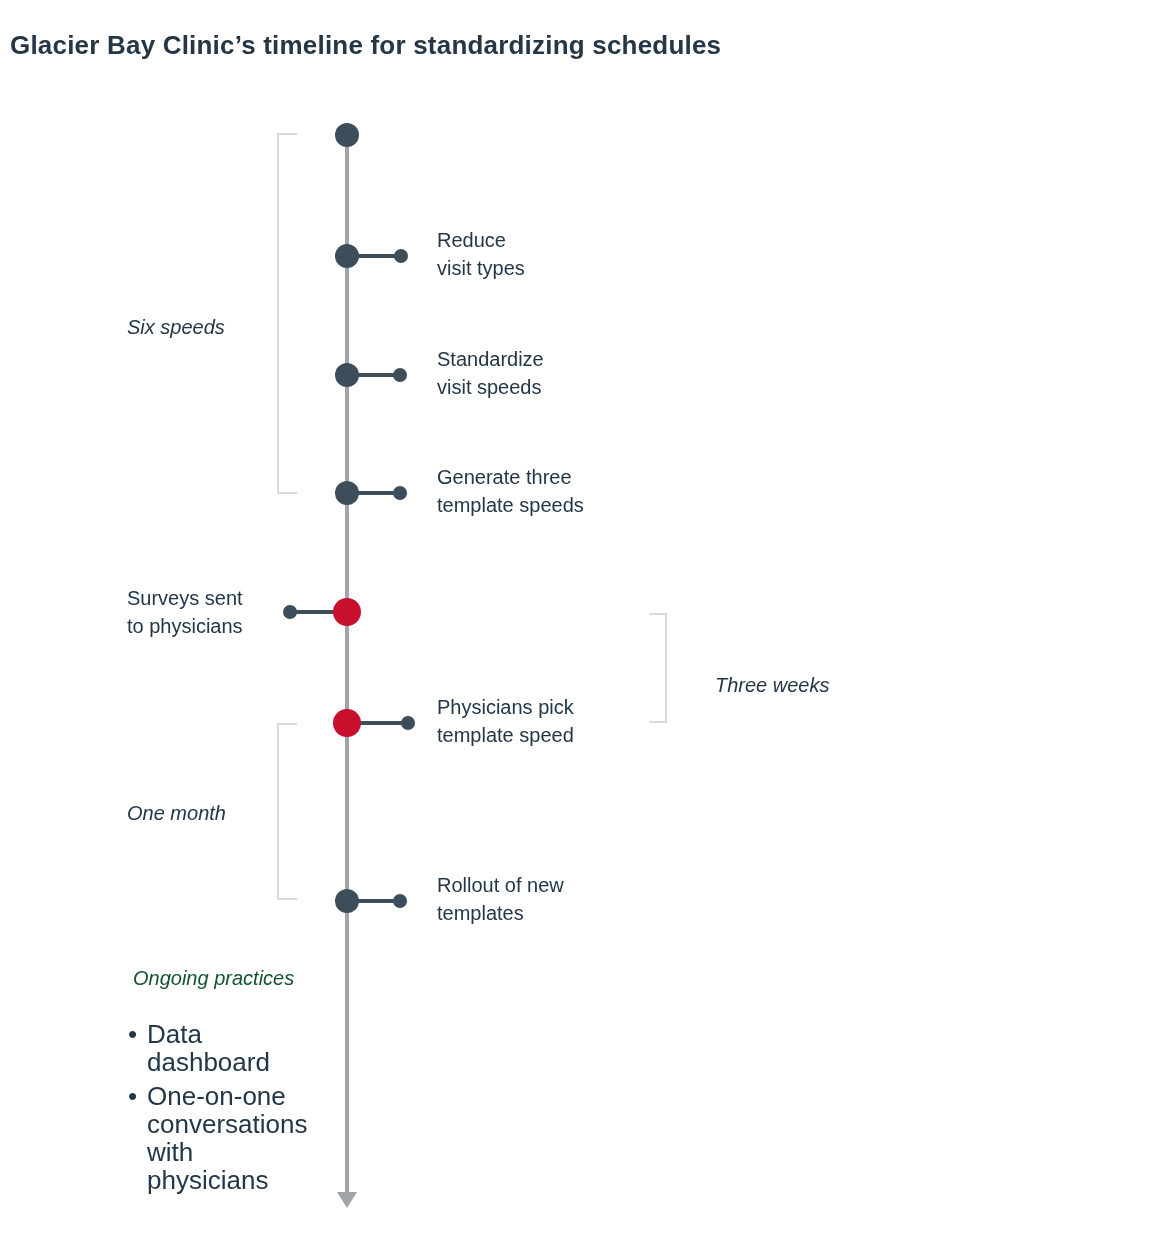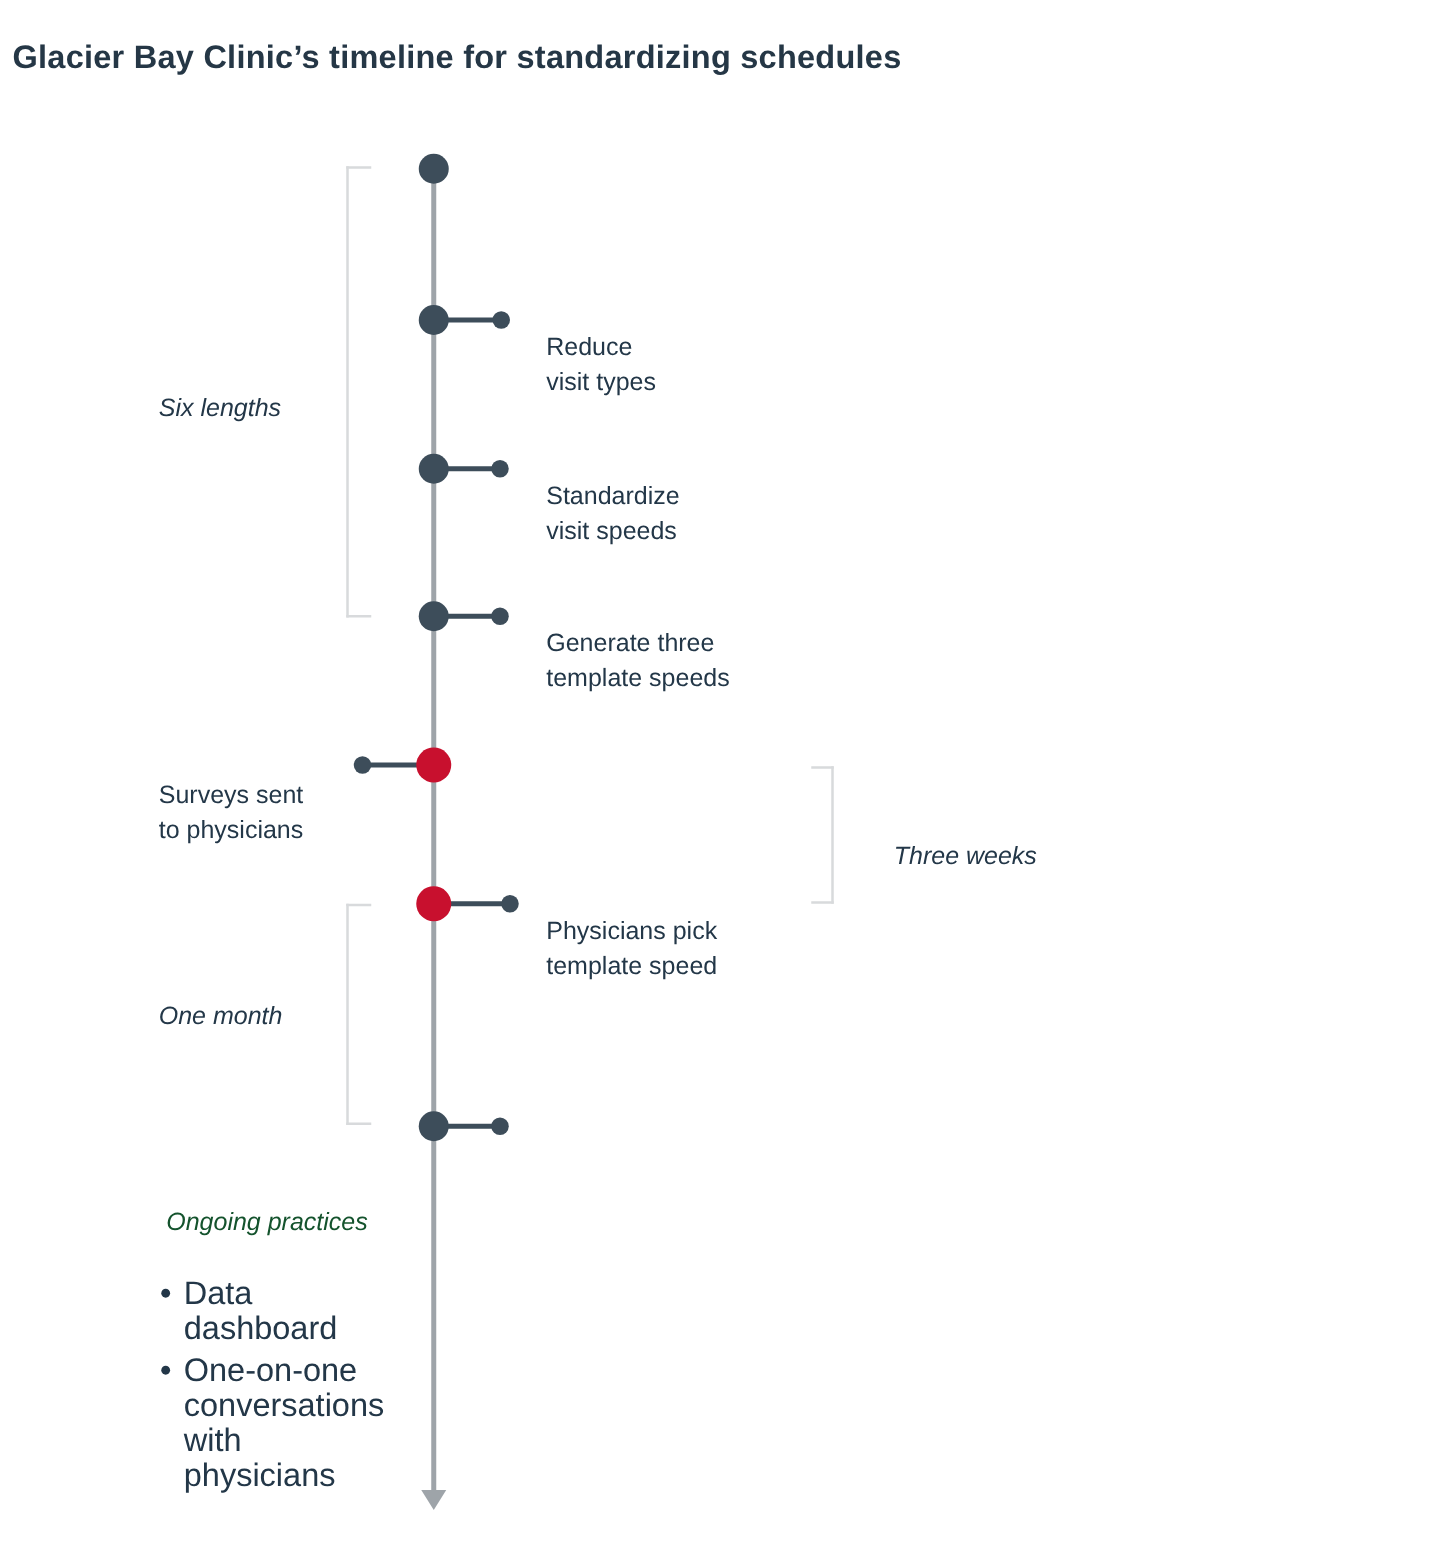--- a/index.html
+++ b/index.html
@@ -57,21 +57,20 @@
     height: 4px;
     background: #3d4d5a;
   }
   
   .ms-label {
     position: absolute;
     font-size: 20px;
     line-height: 28px;
     white-space: pre-line;
     color: #233748;
-    margin-top: 38px;
   }
   
   .bracket {
     position: absolute;
     border: 2px solid #d8dadc;
   }
   .bracket.left  { border-right: none; }
   .bracket.right { border-left: none; }
   .period-label {
     position: absolute;
@@ -119,21 +118,21 @@
 
   <h1 class="page-title">Glacier Bay Clinic’s timeline for standardizing schedules</h1>
 
   <div class="spine"></div>
   <div class="arrowhead"></div>
 
   <div class="bracket left" style="left:277px; top:133px; width:20px; height:361px;"></div>
   <div class="bracket right" style="left:649px; top:613px; width:18px; height:110px;"></div>
   <div class="bracket left" style="left:277px; top:723px; width:20px; height:177px;"></div>
 
-  <div class="period-label" style="left:127px; top:313px;">Six lengths</div>
+  <div class="period-label" style="left:127px; top:313px;">Six speeds</div>
   <div class="period-label" style="left:715px; top:655px;margin-top:16px;">Three weeks</div>
   <div class="period-label" style="left:127px; top:799px;">One month</div>
 
   <div class="dot slate" style="left:335px; top:123px;"></div>
 
   <div class="connector" style="left:347px; top:254px; width:54px;"></div>
   <div class="dot small" style="left:394px; top:249px;"></div>
   <div class="dot slate" style="left:335px; top:244px;"></div>
   <div class="ms-label" style="left:437px; top:226px;">Reduce
 visit types</div>
@@ -158,20 +157,22 @@
 
   <div class="connector" style="left:347px; top:721px; width:61px;"></div>
   <div class="dot small" style="left:401px; top:716px;"></div>
   <div class="dot red" style="left:333px; top:709px;"></div>
   <div class="ms-label" style="left:437px; top:693px;">Physicians pick
 template speed</div>
 
   <div class="connector" style="left:347px; top:899px; width:53px;"></div>
   <div class="dot small" style="left:393px; top:894px;"></div>
   <div class="dot slate" style="left:335px; top:889px;"></div>
+  <div class="ms-label" style="left:437px; top:871px;">Rollout of new
+templates</div>
 
   <div class="ongoing-title">Ongoing practices</div>
   <ul class="ongoing-list">
     <li>Data dashboard</li>
     <li>One-on-one conversations with physicians</li>
   </ul>
 
 </div>
 
 </body></html>

